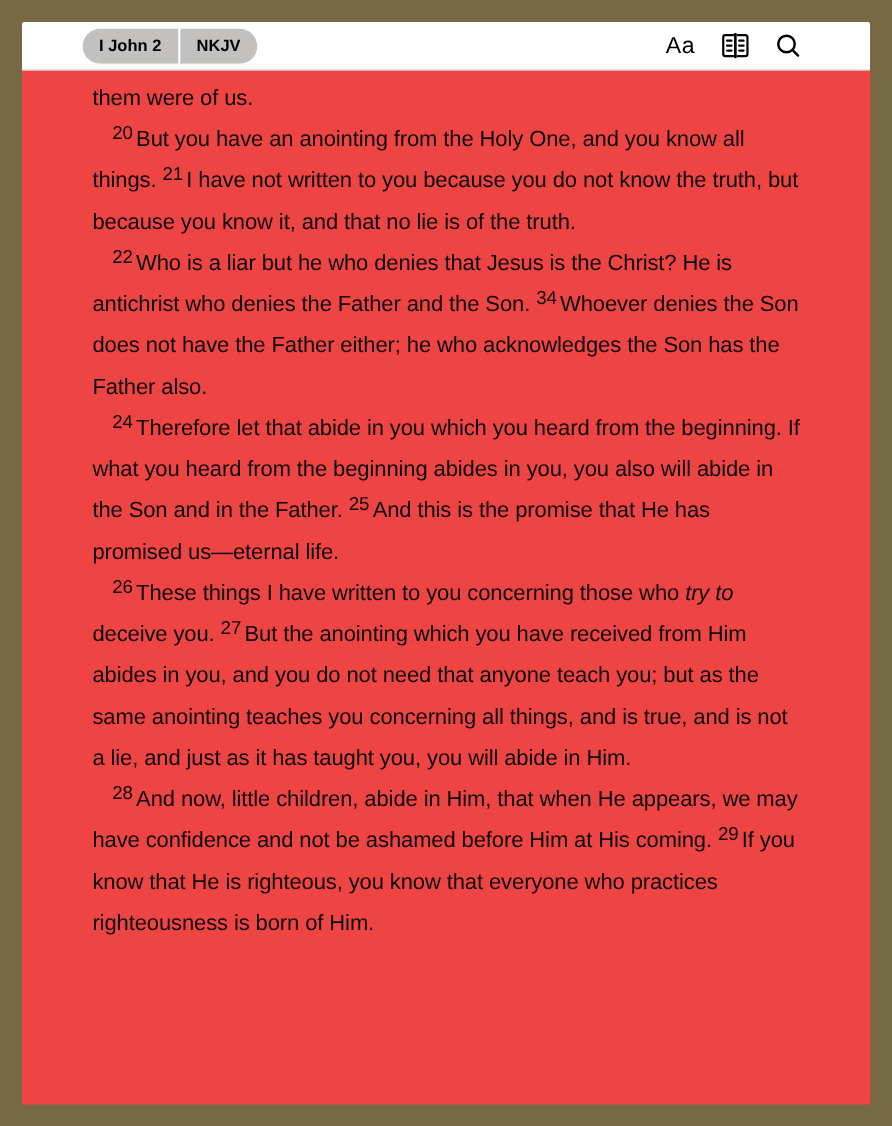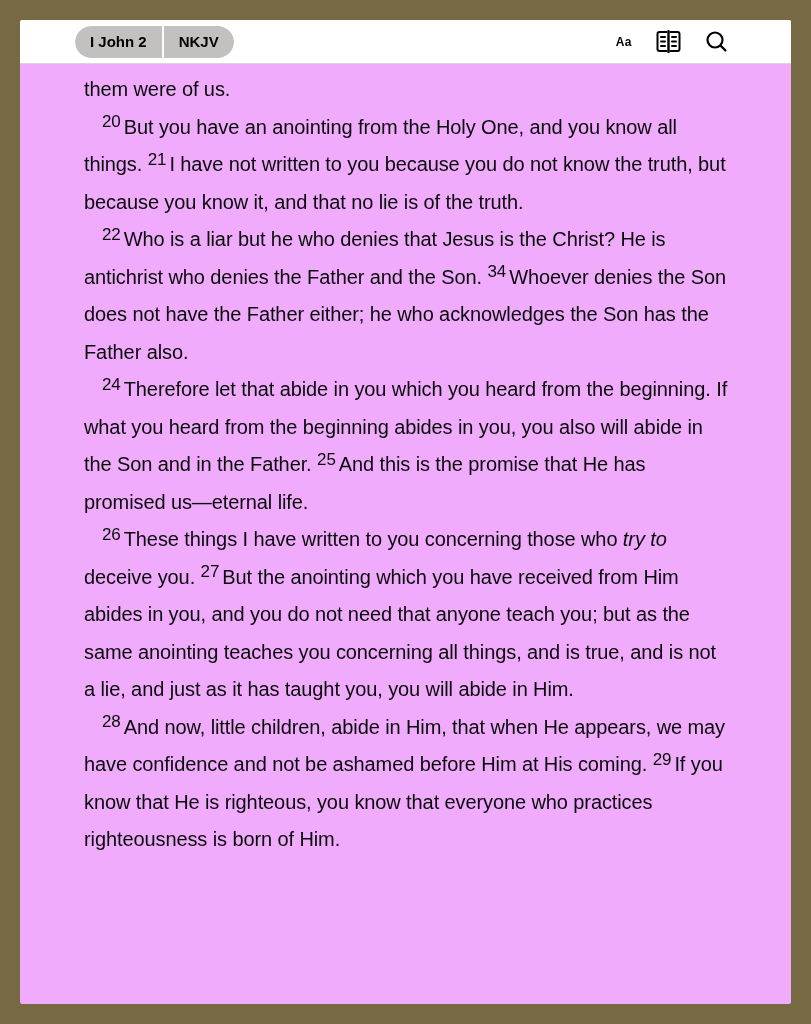--- a/index.html
+++ b/index.html
@@ -7,21 +7,21 @@
     width: 811px; height: 1024px;
     background: #786945;
     font-family: "Liberation Sans", sans-serif;
     position: relative;
     overflow: hidden;
   }
   .page {
     position: absolute;
     left: 20px; top: 20px;
     width: 771px; height: 984px;
-    background: #f0abfc;
+    background: #ef4444;
     border-radius: 2px;
     overflow: hidden;
   }
   .header {
     height: 44px;
     display: flex;
     align-items: center;
     justify-content: space-between;
     padding: 0 63px 0 55px;
     border-bottom: 1px solid #d8d6d2;
@@ -44,22 +44,22 @@
     padding: 0 15px;
     white-space: nowrap;
     cursor: default;
   }
   .header-icons {
     display: flex;
     align-items: center;
     gap: 23px;
   }
   .aa-btn {
-    font-size: 12px;
-    font-weight: 700;
+    font-size: 21px;
+    font-weight: 400;
     color: #000;
     letter-spacing: 0.5px;
   }
   .icon-btn svg { display: block; }
   .content {
     padding: 7px 63px 0 64px;
     color: #0a0a0a;
     font-size: 20px;
     line-height: 37.5px;
     letter-spacing: -0.1px;

